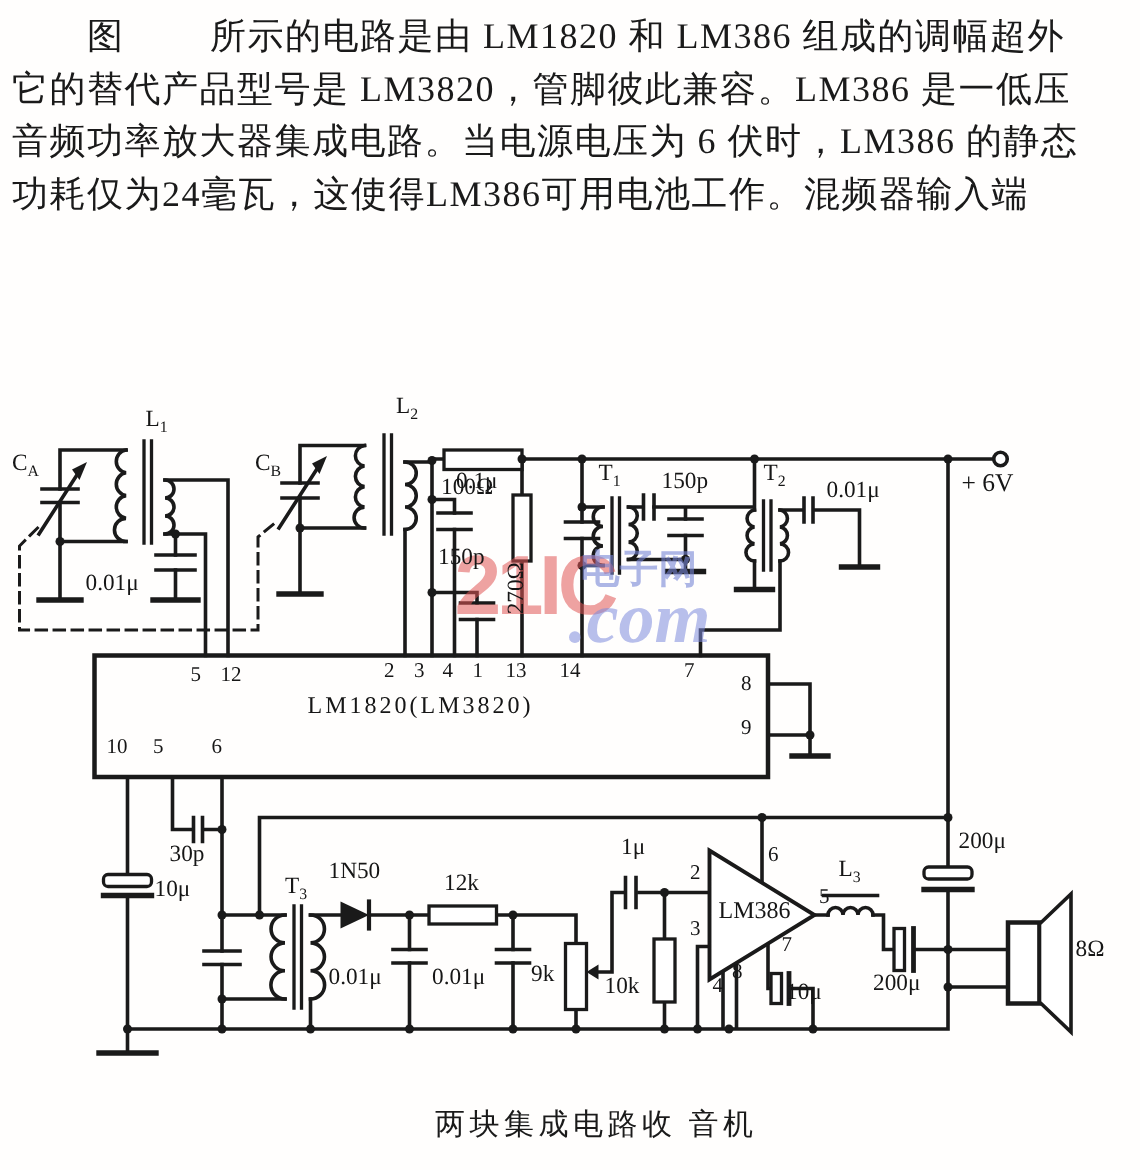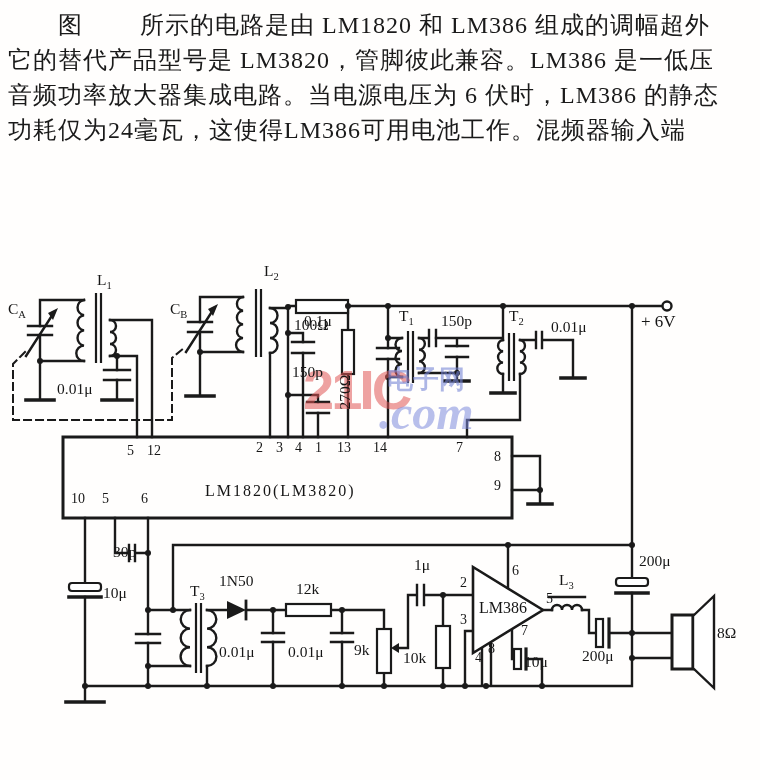--- a/index.html
+++ b/index.html
@@ -212,21 +212,21 @@
       <span class="clabel" style="left: 251px; top: 263px; margin-left: 13px;">L<sub>2</sub></span>
       <span class="clabel" style="left: 294px; top: 281px; margin-top: 36px;">100Ω</span>
       <span class="clabel" style="left: 304px; top: 313px; text-align: right;">0.1μ</span>
       <span class="clabel" style="left: 292px; top: 364px;">150p</span>
       <span class="clabel" style="left: 352px; top: 394px; transform-origin: 0px 100%; transform: rotate(-90deg);">270Ω</span>
       <span class="clabel" style="left: 399px; top: 308px;">T<sub>1</sub></span>
       <span class="clabel" style="left: 441px; top: 313px;">150p</span>
       <span class="clabel" style="left: 494px; top: 308px; margin-left: 15px;">T<sub>2</sub></span>
       <span class="clabel" style="left: 551px; top: 319px;">0.01μ</span>
       <span class="clabel" style="left: 641px; top: 313px; font-size: 17px;">+ 6V</span>
-      <span class="clabel" style="left: 113px; top: 544px;">30p</span>
+      <span class="clabel" style="left: 113px; top: 562px;">30p</span>
       <span class="clabel" style="left: 103px; top: 585px;">10μ</span>
       <span class="clabel" style="left: 190px; top: 583px;">T<sub>3</sub></span>
       <span class="clabel" style="left: 219px; top: 573px;">1N50</span>
       <span class="clabel" style="left: 296px; top: 581px;">12k</span>
       <span class="clabel" style="left: 219px; top: 644px;">0.01μ</span>
       <span class="clabel" style="left: 288px; top: 644px;">0.01μ</span>
       <span class="clabel" style="left: 354px; top: 642px;">9k</span>
       <span class="clabel" style="left: 403px; top: 650px;">10k</span>
       <span class="clabel" style="left: 414px; top: 557px;">1μ</span>
       <span class="clabel" style="left: 524px; top: 654px;">10μ</span>
@@ -241,24 +241,25 @@
       <span class="clabel" style="left: 295px; top: 441px; font-size: 14px;">4</span>
       <span class="clabel" style="left: 315px; top: 441px; font-size: 14px;">1</span>
       <span class="clabel" style="left: 337px; top: 441px; font-size: 14px;">13</span>
       <span class="clabel" style="left: 373px; top: 441px; font-size: 14px;">14</span>
       <span class="clabel" style="left: 456px; top: 441px; font-size: 14px;">7</span>
       <span class="clabel" style="left: 494px; top: 450px; font-size: 14px;">8</span>
       <span class="clabel" style="left: 494px; top: 479px; font-size: 14px;">9</span>
       <span class="clabel" style="left: 71px; top: 492px; font-size: 14px;">10</span>
       <span class="clabel" style="left: 102px; top: 492px; font-size: 14px;">5</span>
       <span class="clabel" style="left: 141px; top: 492px; font-size: 14px;">6</span>
-      <span class="clabel" style="left: 205px; top: 463px; font-size: 16px; letter-spacing: 2px; margin-top: 20px;">LM1820(LM3820)</span>
+      <span class="clabel" style="left: 205px; top: 463px; font-size: 16px; letter-spacing: 2px;">LM1820(LM3820)</span>
       <span class="clabel" style="left: 460px; top: 576px; font-size: 14px;">2</span>
       <span class="clabel" style="left: 460px; top: 613px; font-size: 14px;">3</span>
       <span class="clabel" style="left: 512px; top: 564px; font-size: 14px;">6</span>
       <span class="clabel" style="left: 546px; top: 592px; font-size: 14px;">5</span>
       <span class="clabel" style="left: 521px; top: 624px; font-size: 14px;">7</span>
       <span class="clabel" style="left: 488px; top: 642px; font-size: 14px;">8</span>
       <span class="clabel" style="left: 475px; top: 651px; font-size: 14px;">4</span>
       <span class="clabel" style="left: 479px; top: 600px; font-size: 16px;">LM386</span>
     </div>
 
+  <div class="caption">两块集成电路收 音机</div>
 </div>
 
 </body></html>

